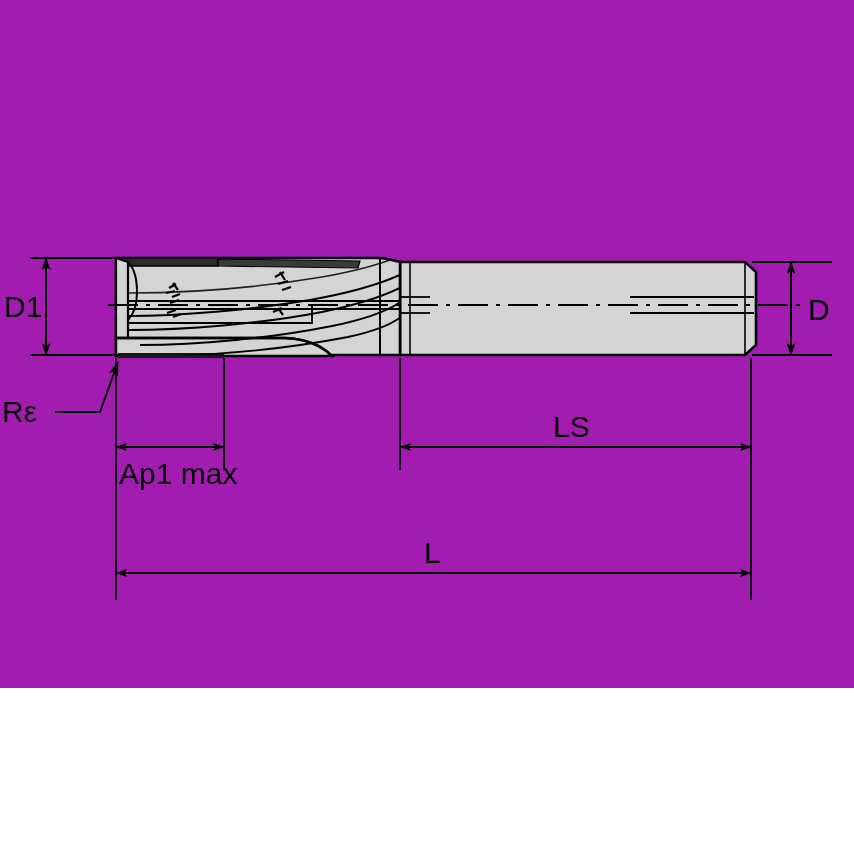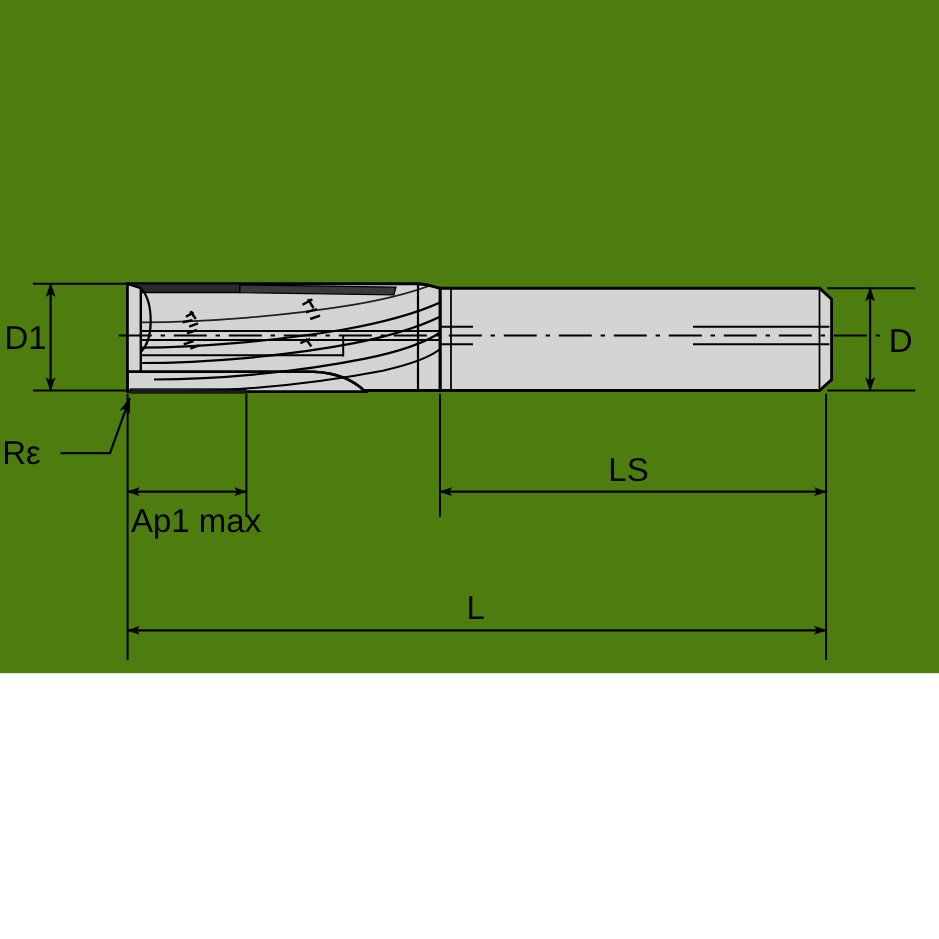--- a/index.html
+++ b/index.html
@@ -9,22 +9,22 @@
   }
   body {
     width: 854px;
     height: 854px;
     font-family: "Liberation Sans", sans-serif;
     overflow: hidden;
   }
   #drawing-root {
     position: relative;
     width: 854px;
-    height: 612px;
-    background: #4d7c0f;
+    height: 688px;
+    background: #a21caf;
   }
   svg#tool-drawing {
     display: block;
     width: 854px;
     height: 854px;
   }
   .dim-label {
     font-family: "Liberation Sans", sans-serif;
     font-size: 30px;
     fill: #000000;

